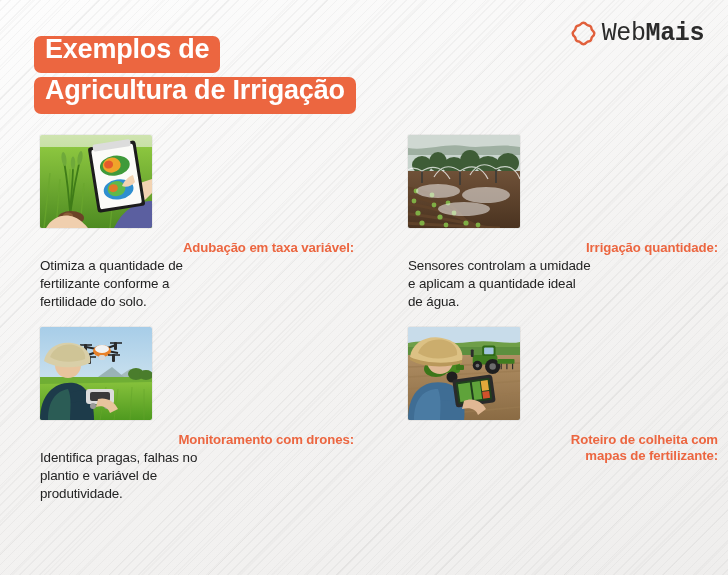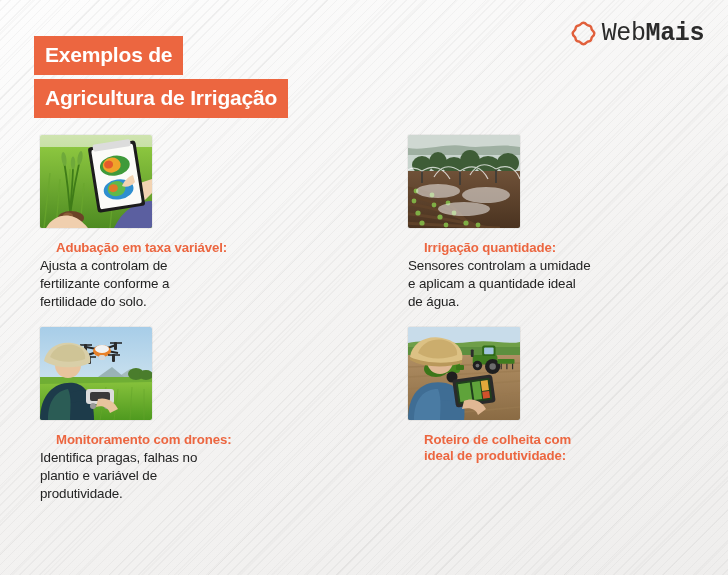--- a/index.html
+++ b/index.html
@@ -57,25 +57,26 @@
   .title-block {
     position: absolute;
     left: 34px;
     top: 36px;
   }
   .title-line {
     display: table;
     background: #ec6640;
     color: #ffffff;
     font-weight: 700;
-    font-size: 21px;
+    font-size: 27px;
     line-height: 1;
     letter-spacing: -0.2px;
-    padding: 8px 11px 10px 11px;
+    padding: 0 11px 10px 11px;
     white-space: nowrap;
+    border-radius: 7px;
   }
   .title-line + .title-line { margin-top: 4px; }
 
   
   .grid {
     position: absolute;
     left: 0;
     top: 135px;
     width: 728px;
   }
@@ -100,20 +101,21 @@
   .thumb svg { display: block; width: 112px; height: 93px; }
 
   .caption { margin-top: 12px; }
   .cap-title {
     color: #ec6640;
     font-weight: 700;
     font-size: 13.2px;
     line-height: 1.23;
     letter-spacing: -0.1px;
     margin: 0 0 1px 16px;
+    text-align: right;
   }
   .cap-body {
     color: #232323;
     font-size: 13.4px;
     line-height: 1.33;
     letter-spacing: -0.1px;
     margin: 0;
     white-space: pre-line;
   }
 </style>
@@ -196,21 +198,21 @@
                 <ellipse cx="75" cy="53" rx="9" ry="7.5" fill="#5fb94a"></ellipse>
                 <ellipse cx="72" cy="52" rx="4.5" ry="4" fill="#e0782a"></ellipse>
               </g>
             </g>
 
             <path d="M93 40 C88 42 84 46 82 51 C86 53 92 51 95 47 Z" fill="#f2d3b2"></path>
           </svg>
         </div>
         <div class="caption">
           <p class="cap-title">Adubação em taxa variável:</p>
-          <p class="cap-body">Ajusta a controlam de
+          <p class="cap-body">Otimiza a quantidade de
 fertilizante conforme a
 fertilidade do solo.</p>
         </div>
       </div>
 
       <div class="cell col2">
         <div class="thumb">
           <svg viewBox="0 0 112 93" preserveAspectRatio="xMidYMid slice" aria-hidden="true">
             <defs>
               <linearGradient id="f2soil" x1="0" y1="0" x2="0" y2="1">
@@ -437,20 +439,20 @@
                 </g>
               <g fill="#d1512b">
                   <rect x="74" y="66" width="7" height="7"></rect>
                 </g>
             </g>
             <path d="M56 74 C64 70 74 74 78 82 L70 88 C68 82 62 80 54 82 Z" fill="#e0b894"></path>
           </svg>
         </div>
         <div class="caption">
           <p class="cap-title" style="white-space:pre-line">Roteiro de colheita com
-ideal de produtividade:</p>
+mapas de fertilizante:</p>
         </div>
       </div>
 
     </div>
 
   </div>
 </div>
 
 </body></html>

